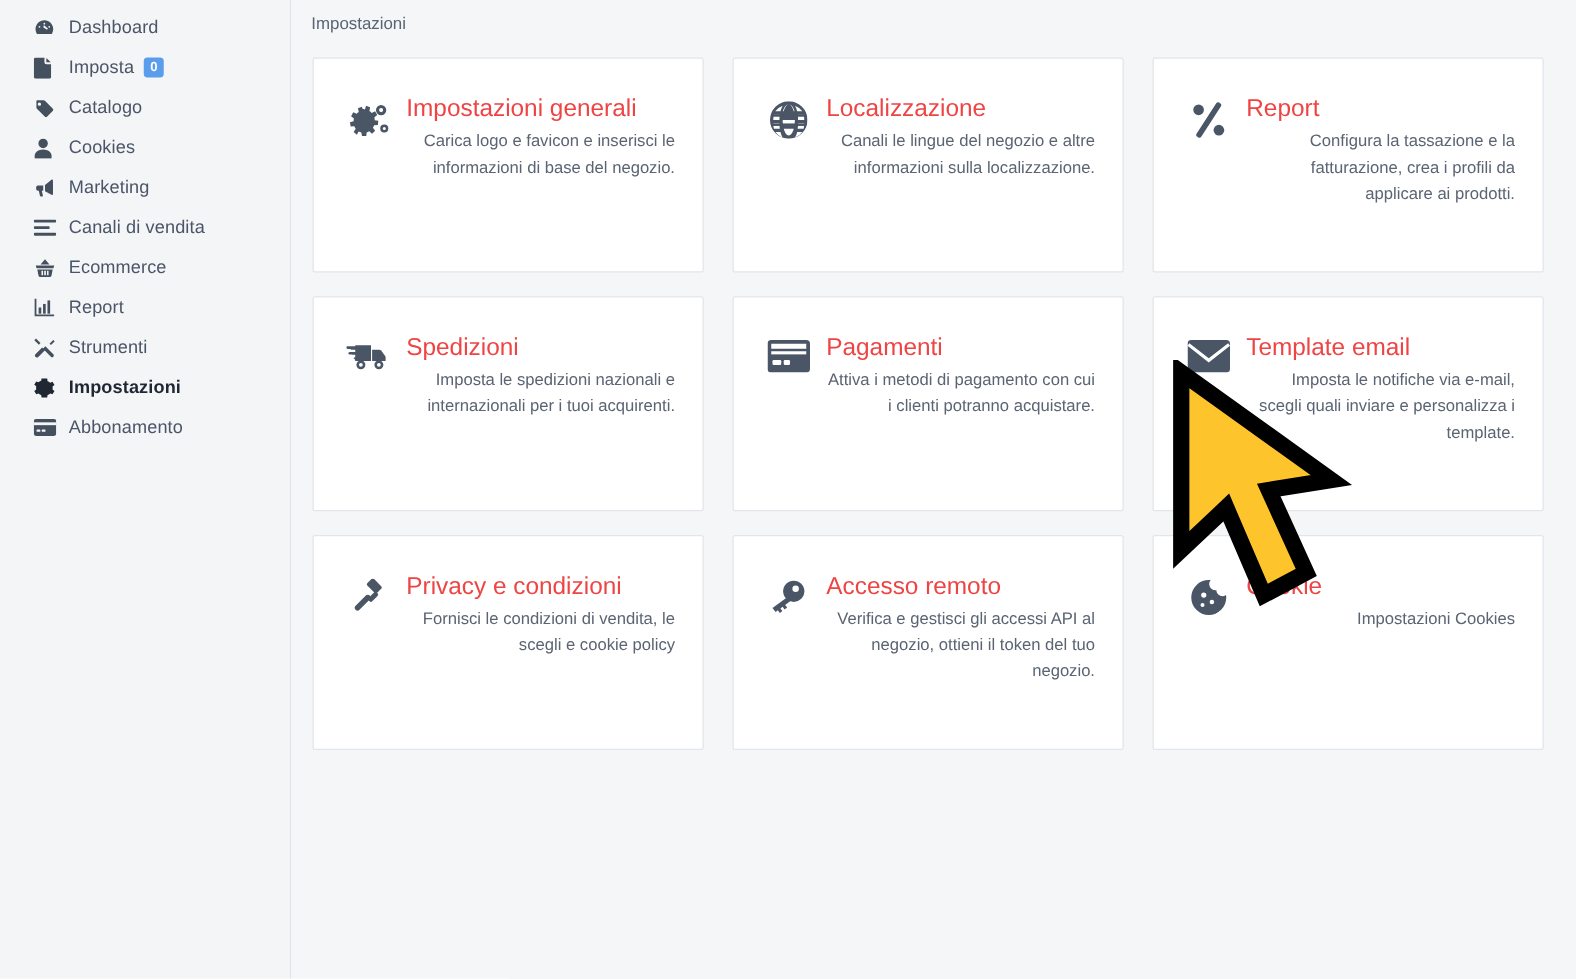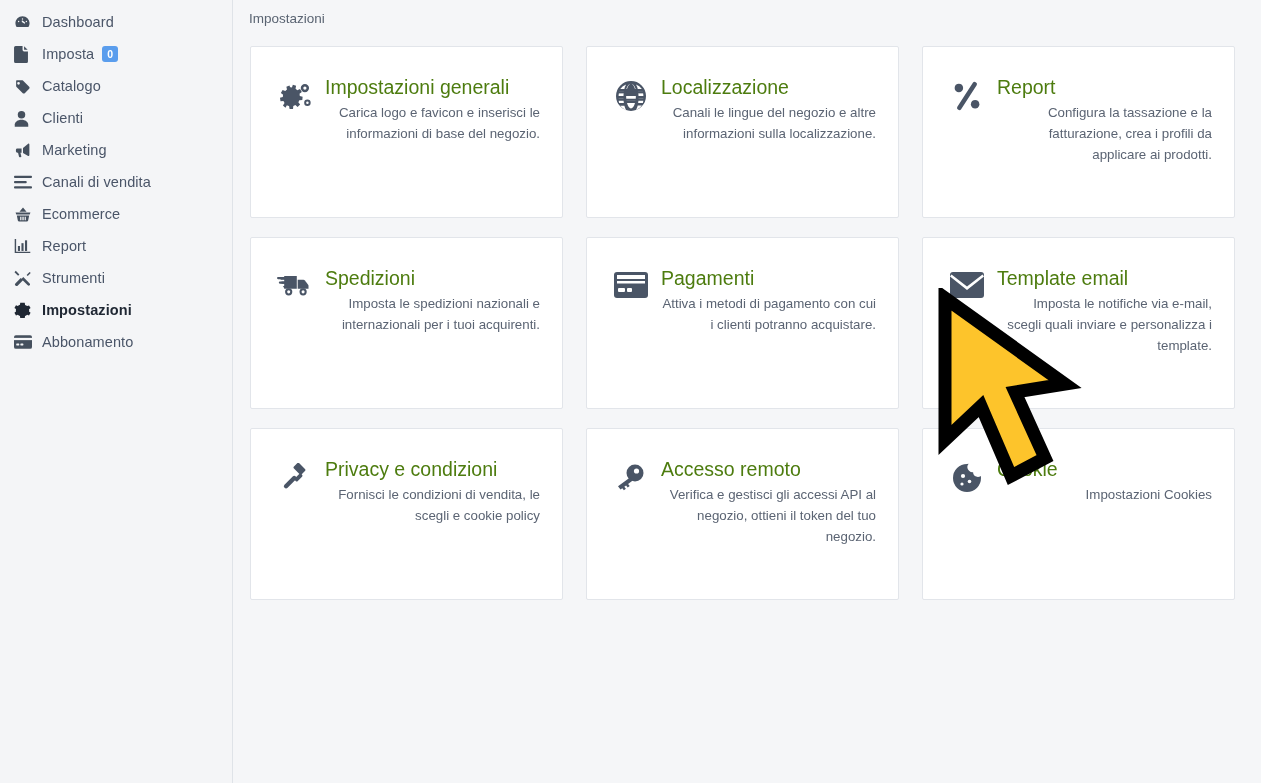--- a/index.html
+++ b/index.html
@@ -16,20 +16,21 @@
   }
 
   
   #sidebar {
     width: 233px;
     height: 783px;
     background: #f4f5f7;
     border-right: 1px solid #dfe3e8;
     padding-top: 6px;
     flex: 0 0 233px;
+    padding-left: 13px;
   }
   .nav-item {
     display: flex;
     align-items: center;
     height: 32px;
     padding-left: 14px;
     cursor: pointer;
   }
   .nav-icon {
     width: 28px;
@@ -97,21 +98,21 @@
     flex: 0 0 52px;
     display: flex;
     justify-content: center;
     padding-top: 4px;
     color: #4a5566;
   }
   .card-icon svg { display: block; }
   .card-body { flex: 1 1 auto; padding-left: 4px; }
   .card-title {
     font-size: 19.5px;
-    color: #4d7c0f;
+    color: #ef4444;
     line-height: 1.05;
     margin-bottom: 6px;
     white-space: nowrap;
   }
   .card-desc {
     font-size: 13.3px;
     color: #5b6473;
     line-height: 1.55;
     max-width: 215px;
     text-align: right;
@@ -163,21 +164,21 @@
       <span class="nav-label">Catalogo</span>
     </div>
 
     <div class="nav-item">
       <span class="nav-icon">
         <svg width="15" height="17" viewBox="0 0 20 22" fill="currentColor">
             <circle cx="10" cy="6" r="5"></circle>
             <path d="M10 12.5c-5 0-9 3-9 6.5v3h18v-3c0-3.5-4-6.5-9-6.5z"></path>
           </svg>
       </span>
-      <span class="nav-label">Clienti</span>
+      <span class="nav-label">Cookies</span>
     </div>
 
     <div class="nav-item">
       <span class="nav-icon">
         <svg width="18" height="17" viewBox="0 0 24 24" fill="currentColor">
             <path d="M21 3.5v15c0 1-.9 1.6-1.7 1.1L12 15.5v-7l7.3-6.1c.8-.6 1.7 0 1.7 1.1zM10 9H4a2 2 0 00-2 2v2a2 2 0 002 2h1l1.3 5.6c.1.5.6.9 1.1.9h1.2c.7 0 1.2-.6 1-1.3L8.4 15H10V9z"></path>
           </svg>
       </span>
       <span class="nav-label">Marketing</span>
     </div>

